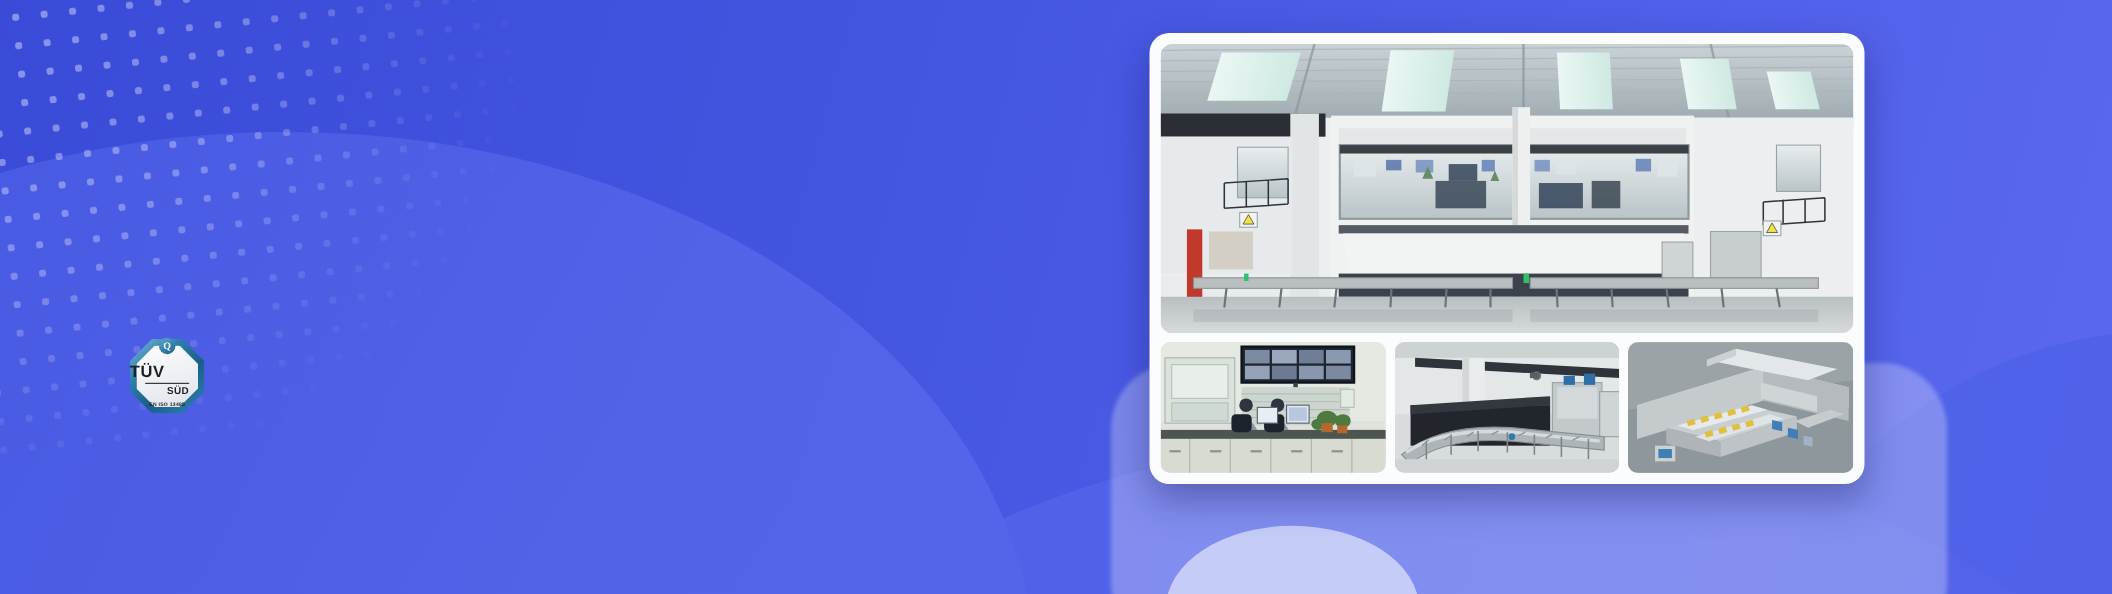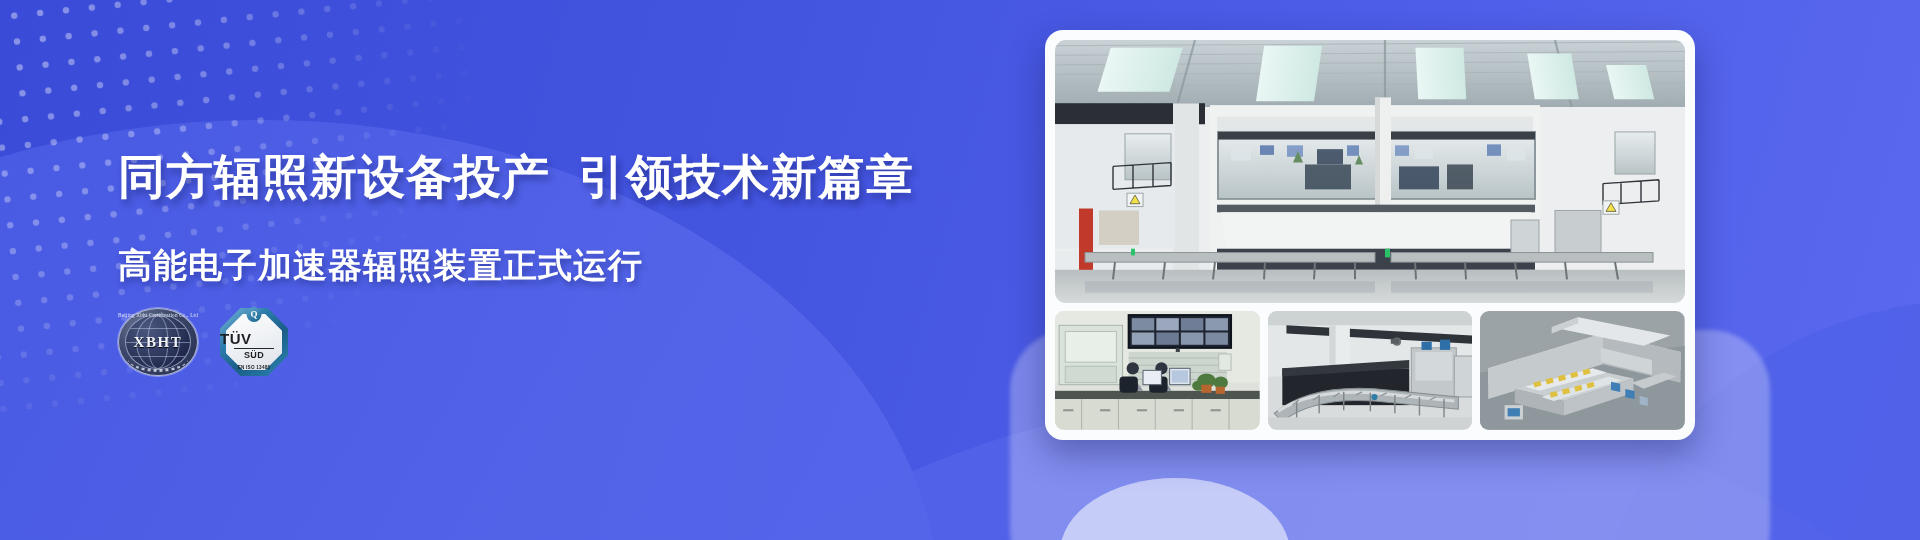--- a/index.html
+++ b/index.html
@@ -127,21 +127,21 @@
     background:linear-gradient(150deg,#5fa8cf,#15628e);
     color:#fff; font-size:9px; font-weight:bold; line-height:15px; text-align:center;
     font-family:"Liberation Serif","DejaVu Serif",serif;
   }
   .tuv-main{
     position:absolute; left:0; right:0; top:22px; 
     font-size:15px; font-weight:bold; color:#1d1f23; letter-spacing:.5px;
     font-family:"Liberation Sans","DejaVu Sans",sans-serif;
   }
   .tuv-sud{
-    position:absolute; left:14px; right:14px; top:40px; text-align:center;
+    position:absolute; left:14px; right:14px; top:40px; text-align:right;
     font-size:9px; font-weight:bold; color:#1d1f23; letter-spacing:.4px;
     border-top:1.2px solid #23262b; padding-top:1px;
   }
   .tuv-iso{
     position:absolute; left:0; right:0; bottom:6px; text-align:center;
     font-size:4.6px; font-weight:bold; color:#1d1f23; letter-spacing:.25px;
   }
 
   
   .photo-panel{
@@ -160,38 +160,23 @@
 
 <div class="banner">
 
   <div class="deco-curve-left"></div>
   <div class="deco-blob-right"></div>
   <div class="deco-curve-bottom"></div>
   <div class="deco-soft-white"></div>
   <div class="deco-circle-white"></div>
   <div class="dots"></div>
 
-  <div class="text-col">
-    <div class="headline">同方辐照新设备投产  引领技术新篇章</div>
-    <div class="subhead">高能电子加速器辐照装置正式运行</div>
-  </div>
 
   <div class="badges">
 
-    <div class="badge badge-xbht">
-      <div class="xbht-outer"></div>
-      <div class="xbht-inner">
-        <div class="xbht-lat" style="top:24%"></div>
-        <div class="xbht-lat" style="top:50%"></div>
-        <div class="xbht-lat" style="top:76%"></div>
-      </div>
-      <div class="xbht-ring-text">Beijing Xbht Certification Co., Ltd</div>
-      <div class="xbht-text">XBHT</div>
-      <div class="xbht-wreath"></div>
-    </div>
 
     <div class="badge badge-tuv">
       <div class="tuv-oct"></div>
       <div class="tuv-oct-in"></div>
       <div class="tuv-q">Q</div>
       <div class="tuv-main">TÜV</div>
       <div class="tuv-sud">SÜD</div>
       <div class="tuv-iso">EN ISO 13485</div>
     </div>
 

